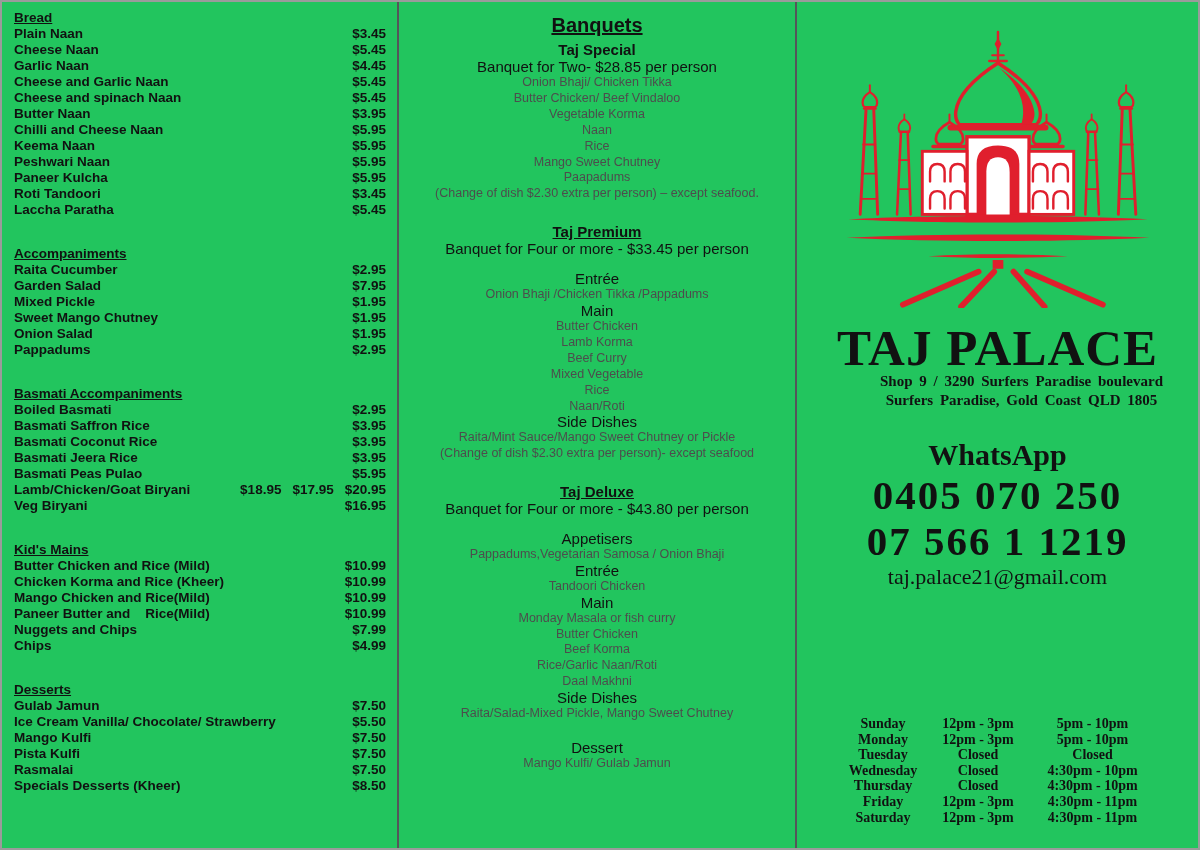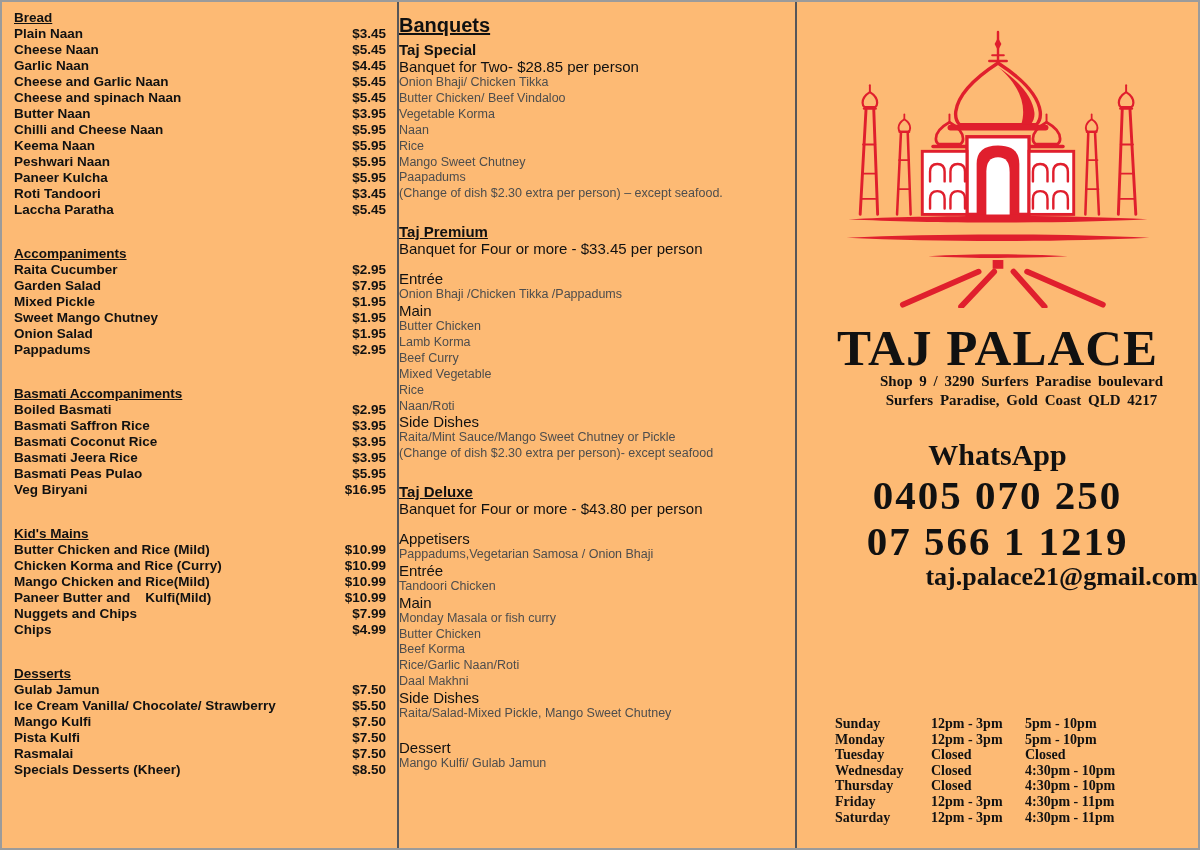--- a/index.html
+++ b/index.html
@@ -1,60 +1,60 @@
 <!DOCTYPE html>
 <html style="--brand-red: #e01f2d;"><head>
 <meta charset="utf-8">
 <style>
   html,body{margin:0;padding:0;background:#e8e8e8;}
-  .page{position:relative;width:1196px;height:846px;background:#fdba74;
+  .page{position:relative;width:1196px;height:846px;background:#22c55e;
         border:2px solid #9b9b9b;overflow:hidden;
         font-family:"Liberation Sans", sans-serif;color:#111;}
   .vdivider{position:absolute;top:0;bottom:0;width:2px;background:#55565a;}
   #div1{left:395px;} #div2{left:793px;}
 
   
   .left-col{position:absolute;left:12px;top:8px;width:372px;}
   .menu-section{margin:0 0 0 0;}
   .menu-section + .menu-section{margin-top:28px;}
   .sec-title{font-size:13.5px;font-weight:bold;text-decoration:underline;
              line-height:16px;}
   .menu-item{display:flex;align-items:baseline;font-size:13.5px;
              font-weight:bold;line-height:16px;}
   .item-name{flex:1;white-space:pre;}
   .item-prices{display:flex;gap:11px;}
   .price{white-space:pre;}
 
   
-  .mid-col{position:absolute;left:397px;top:10px;width:396px;text-align:left;}
+  .mid-col{position:absolute;left:397px;top:10px;width:396px;text-align:center;}
   .banquets-title{font-size:20px;font-weight:bold;text-decoration:underline;
                   line-height:26px;margin-bottom:3px;}
   .banquet-block + .banquet-block{margin-top:21px;}
   .b-head{font-size:15px;font-weight:bold;line-height:17px;}
   .b-head.u{text-decoration:underline;}
   .b-sub{font-size:15px;font-weight:normal;line-height:17px;}
   .b-line{font-size:12.5px;color:#4d4d4d;line-height:15.9px;}
   .b-sechead{font-size:15px;font-weight:normal;color:#111;line-height:15.9px;}
   .b-spacer{height:14px;} .b-spacer.big{height:18px;}
 
   
   .right-col{position:absolute;left:795px;top:0;width:401px;text-align:center;
              font-family:"Liberation Serif", serif;}
   .logo-wrap{margin-top:14px;height:298px;}
   .brand{font-size:51px;font-weight:bold;letter-spacing:1px;line-height:48px;
          margin-top:10px;white-space:nowrap;}
   .addr{font-size:15px;font-weight:bold;line-height:19px;word-spacing:3px;margin-left:48px;}
   .whatsapp{font-size:30px;font-weight:bold;line-height:34px;margin-top:28px;}
   .phone{font-size:41px;font-weight:bold;line-height:46px;letter-spacing:2px;
          white-space:nowrap;}
-  .email{font-size:26px;font-weight:bold;line-height:26px;text-align:right;}
+  .email{font-size:22px;font-weight:normal;line-height:26px;}
   .hours{position:absolute;left:38px;top:714px;width:325px;
          display:grid;grid-template-columns:96px 94px 135px;
          font-size:14px;font-weight:bold;line-height:15.6px;}
-  .hours span{text-align:left;white-space:nowrap;}
+  .hours span{text-align:center;white-space:nowrap;}
 </style>
 </head>
 <body>
 
 <div class="page">
   <div class="vdivider" id="div1"></div>
   <div class="vdivider" id="div2"></div>
 
   <div class="left-col" id="left-root">
       <div class="menu-section">
@@ -197,48 +197,56 @@
             <span class="price">$3.95</span>
           </span>
         </div>
         <div class="menu-item">
           <span class="item-name">Basmati Peas Pulao</span>
           <span class="item-prices">
             <span class="price">$5.95</span>
           </span>
         </div>
         <div class="menu-item">
+          <span class="item-name">Lamb/Chicken/Goat Biryani</span>
+          <span class="item-prices">
+            <span class="price">$18.95</span>
+            <span class="price">$17.95</span>
+            <span class="price">$20.95</span>
+          </span>
+        </div>
+        <div class="menu-item">
           <span class="item-name">Veg Biryani</span>
           <span class="item-prices">
             <span class="price">$16.95</span>
           </span>
         </div>
       </div>
       <div class="menu-section">
         <div class="sec-title">Kid's Mains</div>
         <div class="menu-item">
           <span class="item-name">Butter Chicken and Rice (Mild)</span>
           <span class="item-prices">
             <span class="price">$10.99</span>
           </span>
         </div>
         <div class="menu-item">
-          <span class="item-name">Chicken Korma and Rice (Curry)</span>
+          <span class="item-name">Chicken Korma and Rice (Kheer)</span>
           <span class="item-prices">
             <span class="price">$10.99</span>
           </span>
         </div>
         <div class="menu-item">
           <span class="item-name">Mango Chicken and Rice(Mild)</span>
           <span class="item-prices">
             <span class="price">$10.99</span>
           </span>
         </div>
         <div class="menu-item">
-          <span class="item-name">Paneer Butter and    Kulfi(Mild)</span>
+          <span class="item-name">Paneer Butter and    Rice(Mild)</span>
           <span class="item-prices">
             <span class="price">$10.99</span>
           </span>
         </div>
         <div class="menu-item">
           <span class="item-name">Nuggets and Chips</span>
           <span class="item-prices">
             <span class="price">$7.99</span>
           </span>
         </div>
@@ -423,21 +431,21 @@
           <rect x="164.5" y="251" width="11" height="9" fill="currentColor" stroke="none"></rect>
           <path d="M150 263 L72 297" stroke-width="6"></path>
           <path d="M166 263 L132 299" stroke-width="6"></path>
           <path d="M186 263 L218 299" stroke-width="6"></path>
           <path d="M200 263 L278 297" stroke-width="6"></path>
         </g>
       </svg>
     </div>
     <div class="brand">TAJ PALACE</div>
     <div class="addr">Shop 9 / 3290 Surfers Paradise boulevard</div>
-    <div class="addr">Surfers Paradise, Gold Coast QLD 4217</div>
+    <div class="addr">Surfers Paradise, Gold Coast QLD 1805</div>
     <div class="whatsapp">WhatsApp</div>
     <div class="phone">0405 070 250</div>
     <div class="phone">07 566 1 1219</div>
     <div class="email">taj.palace21@gmail.com</div>
     <div class="hours" id="hours-root">
         <span>Sunday</span>
         <span>12pm - 3pm</span>
         <span>5pm - 10pm</span>
         <span>Monday</span>
         <span>12pm - 3pm</span>

